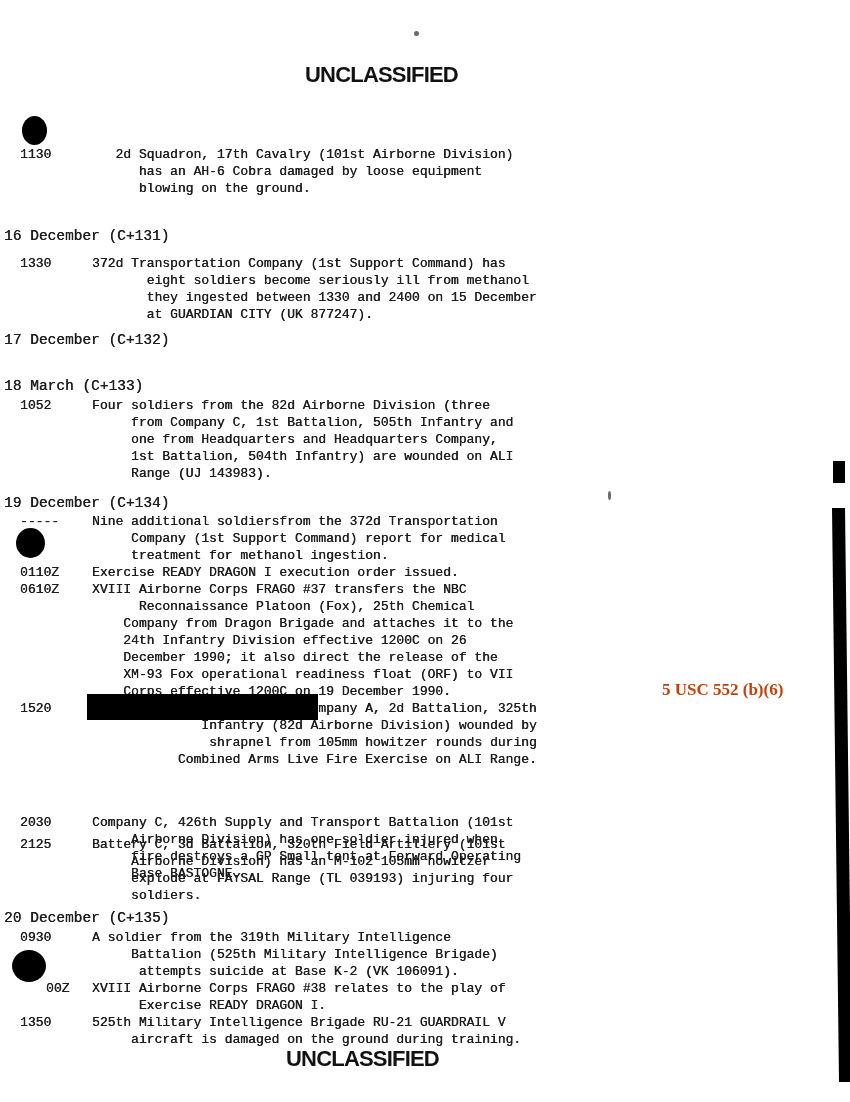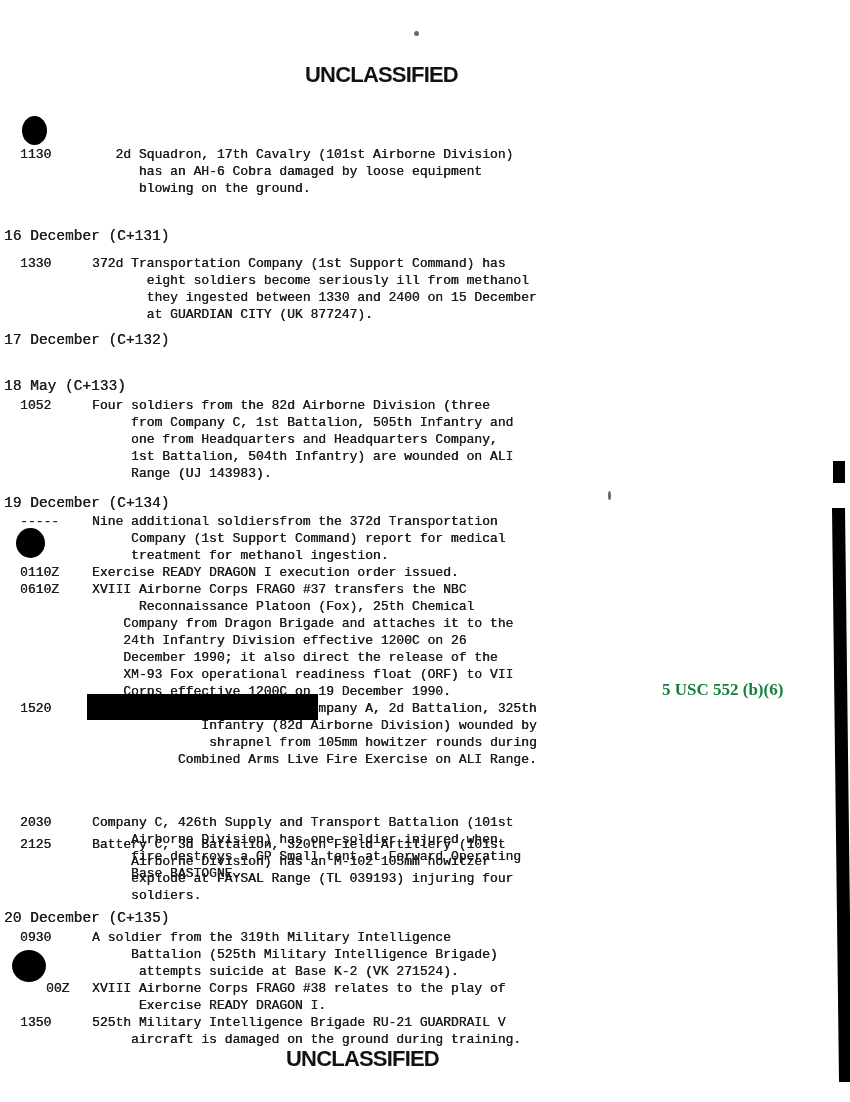--- a/index.html
+++ b/index.html
@@ -38,21 +38,21 @@
   }
   .entry .time{position:absolute;left:-72px;top:0;white-space:pre;}
   .entry.time-offset .time{left:-46px;}
   .entry pre{margin:0;font:inherit;white-space:pre;}
   .redaction-dot{position:absolute;background:#000;border-radius:50%;}
   .redaction-bar{position:absolute;background:#000;}
   .edge-bar{position:absolute;background:#000;}
   .note{
     position:absolute;left:662px;top:680px;
     font-family:"Liberation Serif","DejaVu Serif",serif;
-    font-weight:700;font-size:17px;color:#15803d;
+    font-weight:700;font-size:17px;color:#c2410c;
     white-space:pre;
   }
   .speck{position:absolute;background:#6a6a6a;border-radius:50%;}
 </style>
 </head>
 <body>
 
 <div class="page">
 
   <div id="banner-top" class="banner">UNCLASSIFIED</div>
@@ -66,21 +66,21 @@
       </div>
       <div class="heading" style="top: 228px;">16 December (C+131)</div>
       <div class="entry" style="top: 247px; margin-top: 8px;">
         <span class="time">1330</span>
         <pre>372d Transportation Company (1st Support Command) has
        eight soldiers become seriously ill from methanol
        they ingested between 1330 and 2400 on 15 December
        at GUARDIAN CITY (UK 877247).</pre>
       </div>
       <div class="heading" style="top: 332px;">17 December (C+132)</div>
-      <div class="heading" style="top: 378px;">18 May (C+133)</div>
+      <div class="heading" style="top: 378px;">18 March (C+133)</div>
       <div class="entry" style="top: 397px;">
         <span class="time">1052</span>
         <pre>Four soldiers from the 82d Airborne Division (three
      from Company C, 1st Battalion, 505th Infantry and
      one from Headquarters and Headquarters Company,
      1st Battalion, 504th Infantry) are wounded on ALI
      Range (UJ 143983).</pre>
       </div>
       <div class="heading" style="top: 495px;">19 December (C+134)</div>
       <div class="entry" style="top: 513px;">
@@ -122,21 +122,21 @@
         <pre>Battery C, 3d Battalion, 320th Field Artillery (101st
      Airborne Division) has an M-102 105mm howitzer
      explode at FAYSAL Range (TL 039193) injuring four
      soldiers.</pre>
       </div>
       <div class="heading" style="top: 910px;">20 December (C+135)</div>
       <div class="entry" style="top: 929px;">
         <span class="time">0930</span>
         <pre>A soldier from the 319th Military Intelligence
      Battalion (525th Military Intelligence Brigade)
-      attempts suicide at Base K-2 (VK 271524).</pre>
+      attempts suicide at Base K-2 (VK 106091).</pre>
       </div>
       <div class="entry time-offset" style="top: 980px;">
         <span class="time">00Z</span>
         <pre>XVIII Airborne Corps FRAGO #38 relates to the play of
       Exercise READY DRAGON I.</pre>
       </div>
       <div class="entry" style="top: 1014px;">
         <span class="time">1350</span>
         <pre>525th Military Intelligence Brigade RU-21 GUARDRAIL V
      aircraft is damaged on the ground during training.</pre>

